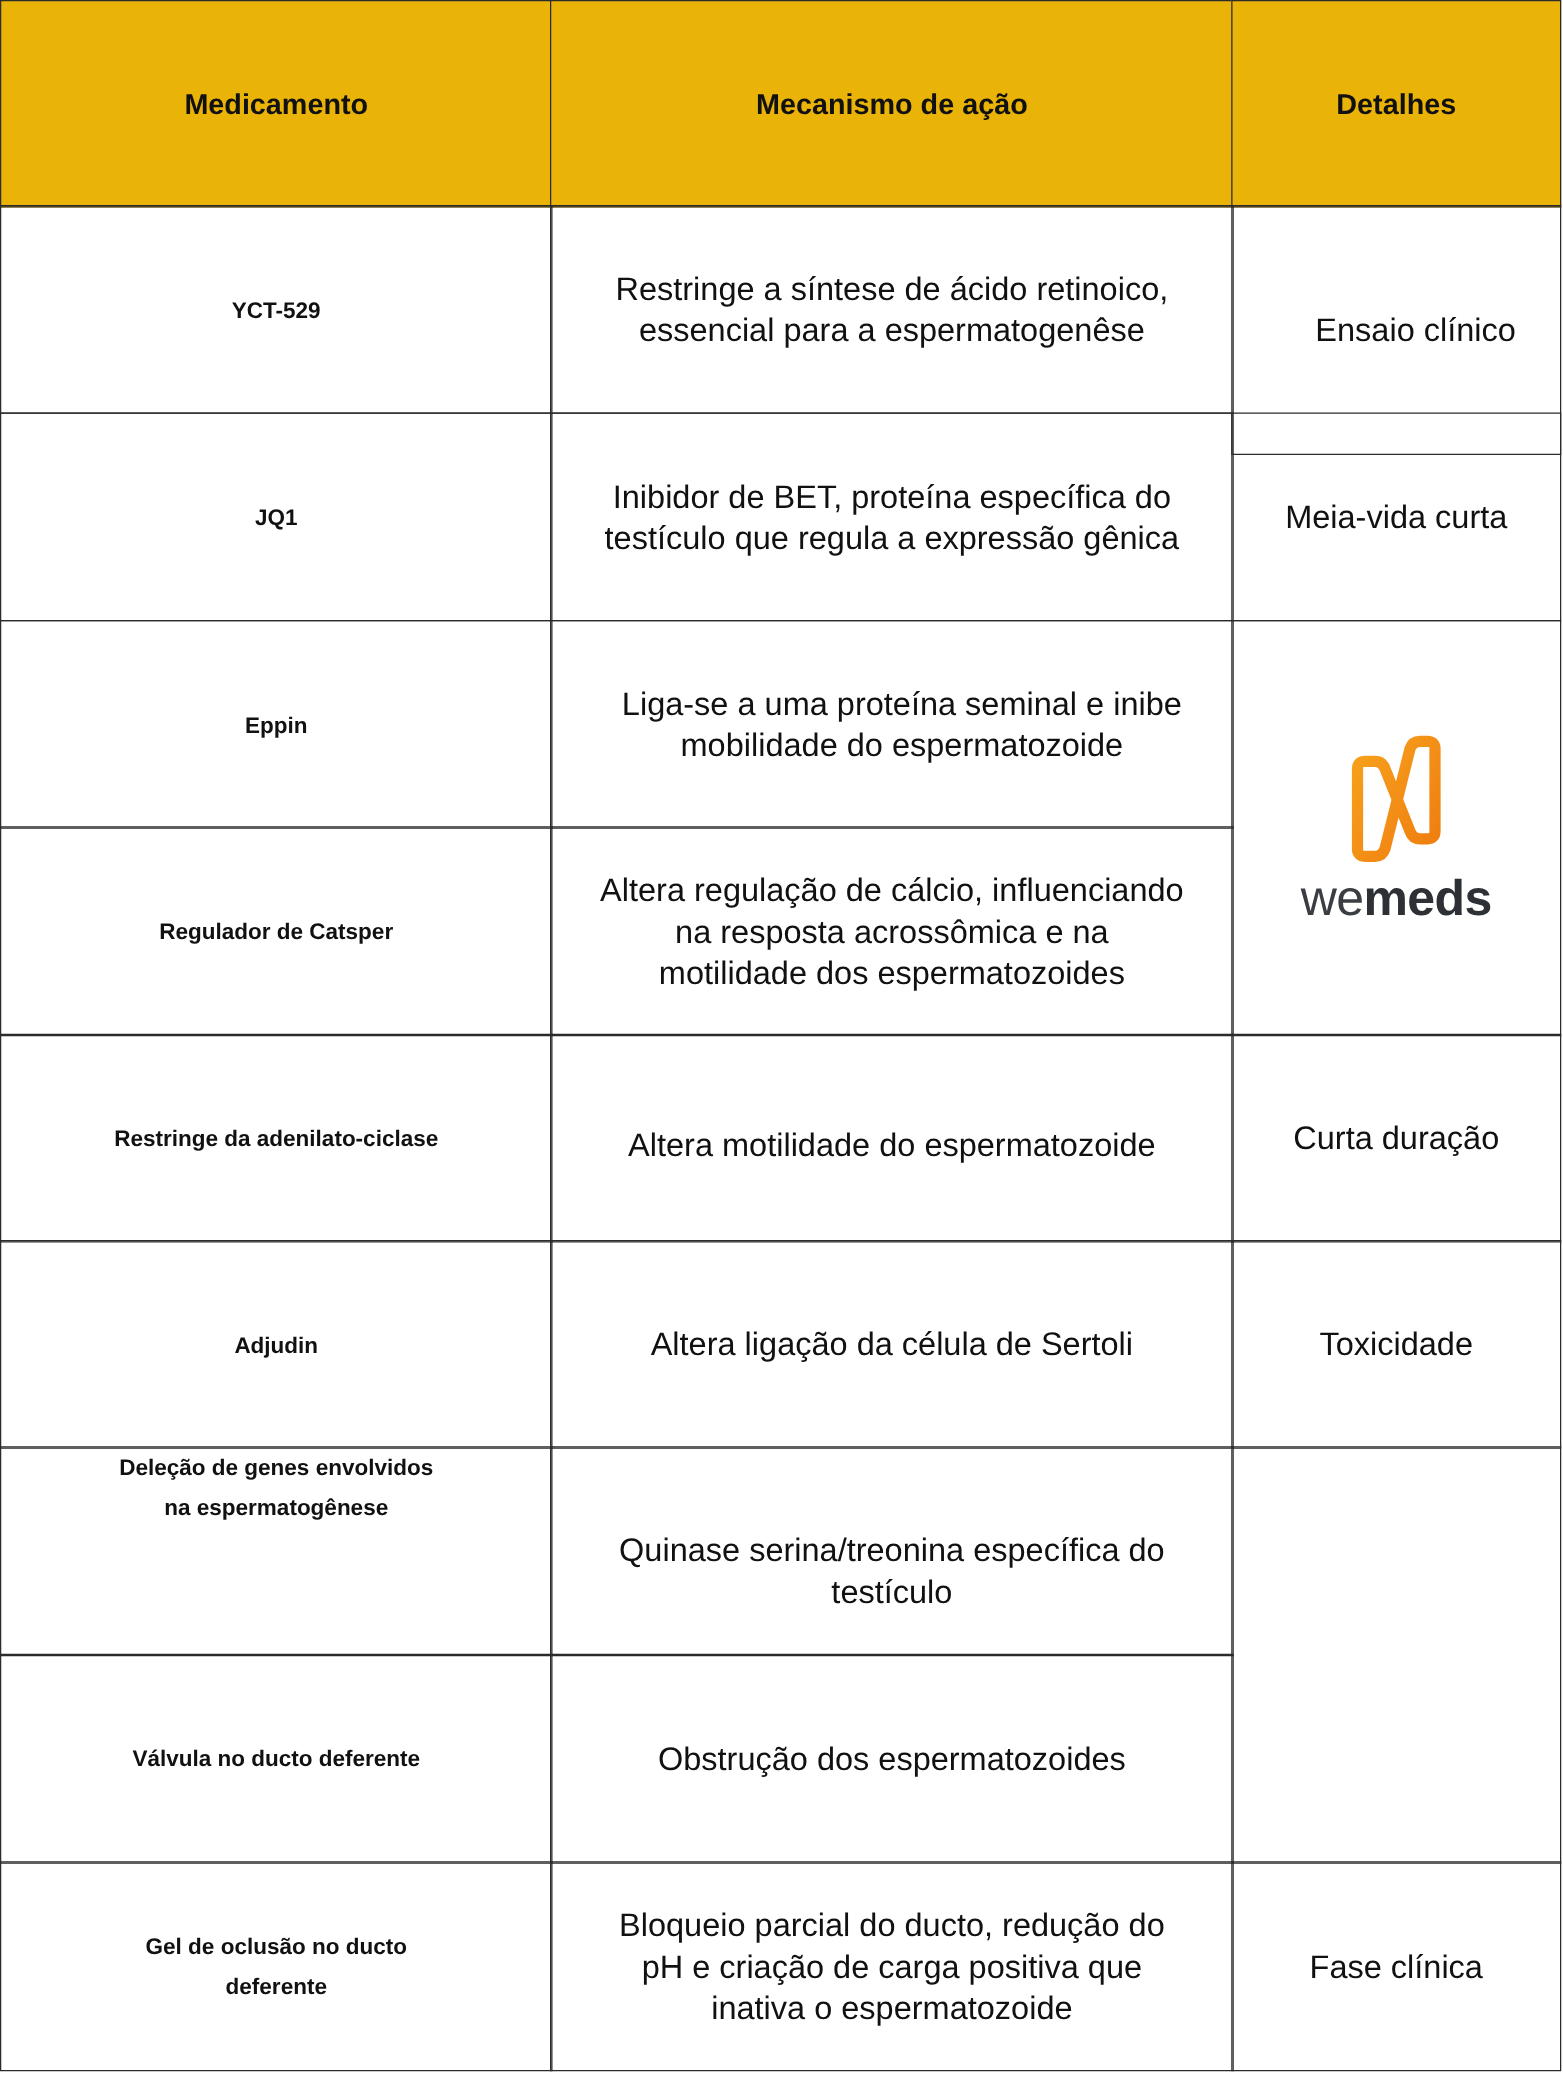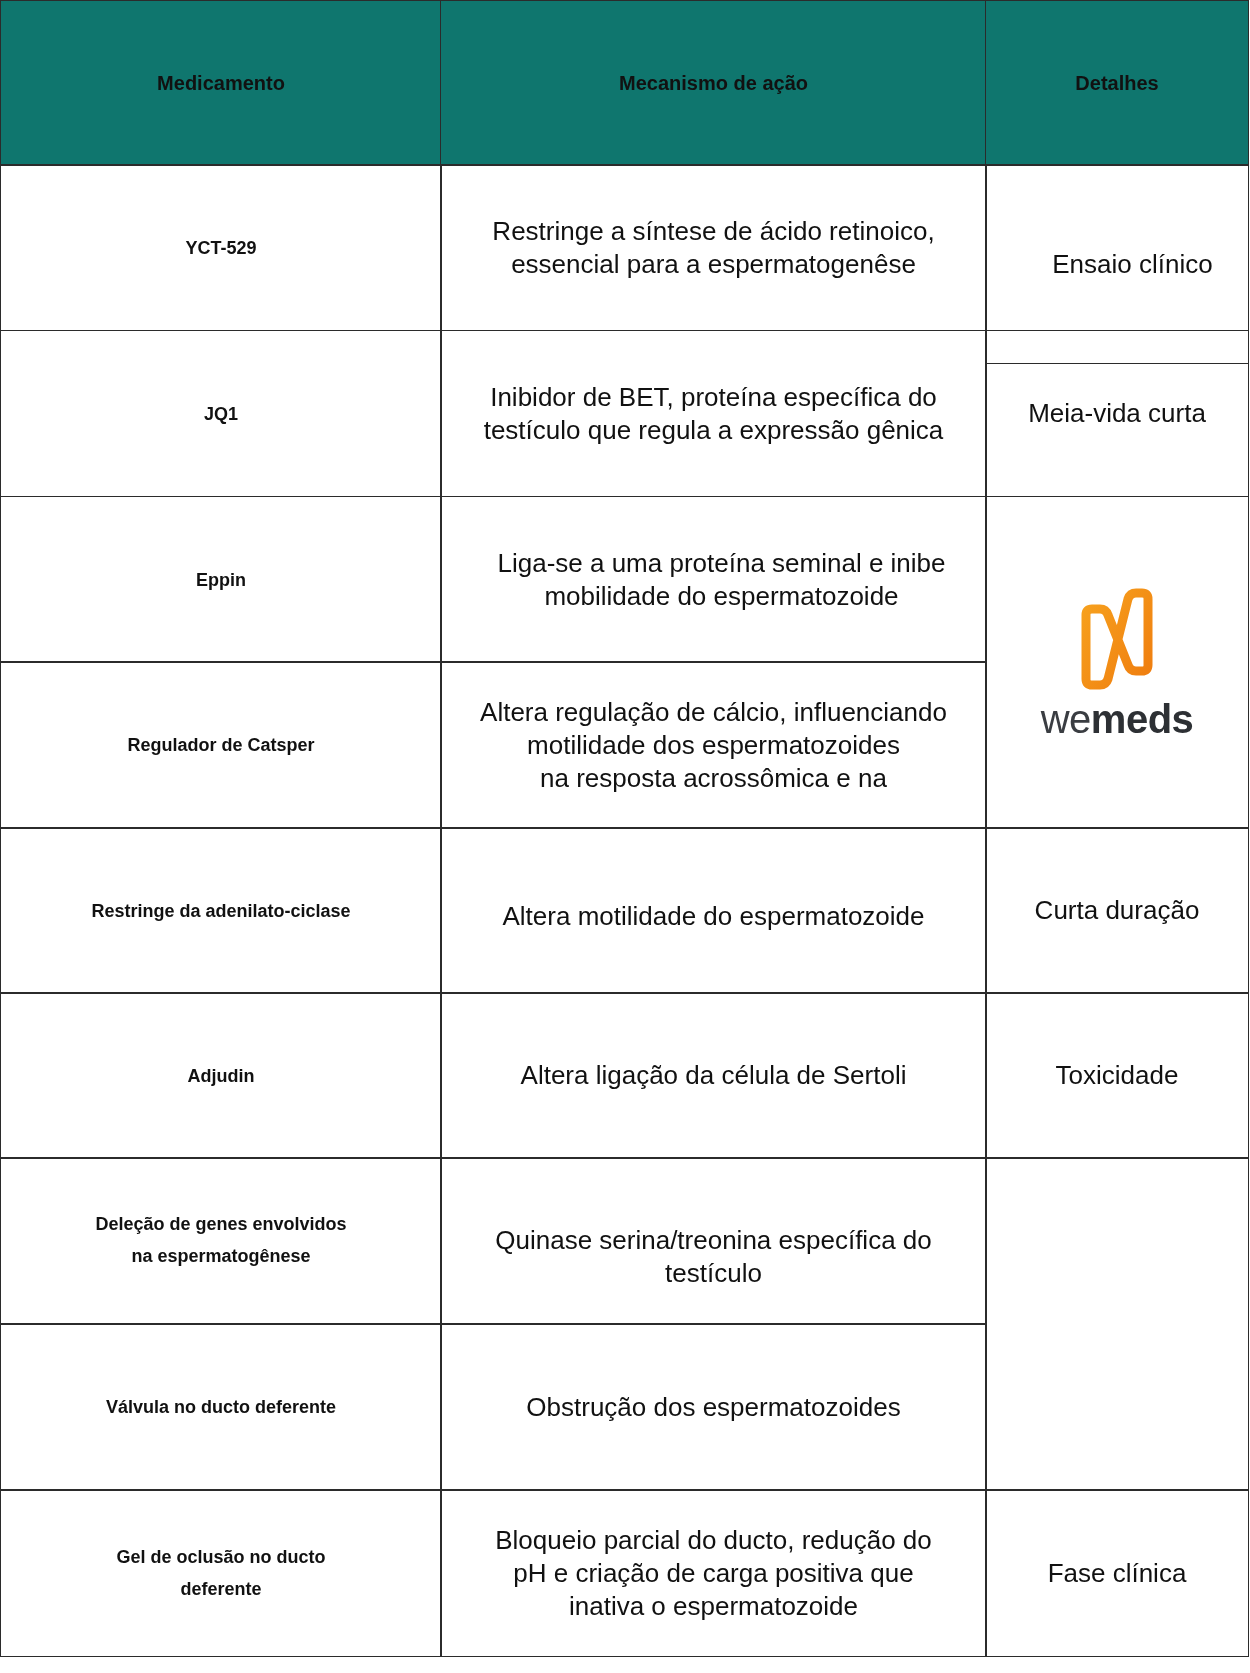--- a/index.html
+++ b/index.html
@@ -2,21 +2,21 @@
 <html><head>
 <meta charset="utf-8">
 <style>
   html, body { margin: 0; padding: 0; background: #ffffff; }
   body { width: 1250px; height: 1673px; position: relative; overflow: hidden;
          font-family: "Liberation Sans", "DejaVu Sans", sans-serif; color: #111111; }
   #tbl { position: absolute; left: 0; top: 0; width: 1250px; height: 1657px; }
   .cell { position: absolute; box-sizing: border-box; border: 1.5px solid #2b2b2b;
           display: flex; align-items: center; justify-content: center; text-align: center;
           flex-direction: column; }
-  .hdr { background: #0f766e; font-weight: 700; font-size: 20px; }
+  .hdr { background: #eab308; font-weight: 700; font-size: 23px; }
   .name { font-weight: 700; font-size: 18px; line-height: 32px; }
   .txt { font-size: 26px; line-height: 33px; }
   .line { display: block; white-space: nowrap; }
   .top-shift { justify-content: flex-start; }
   .logo { display: flex; flex-direction: column; align-items: center; }
   .logo-word { font-size: 40px; letter-spacing: -0.5px; color: #2d3034; line-height: 40px; margin-top: 2px; }
   .logo-word .we { font-weight: 400; color: #3a3d42; }
   .logo-word .meds { font-weight: 700; }
 </style>
 </head>
@@ -77,22 +77,22 @@
       </svg>
       <div class="logo-word"><span class="we">we</span><span class="meds">meds</span></div>
     </div>
   </div>
 
   <div class="cell name" style="left:0;top:661px;width:442px;height:168px;">
     <span class="line">Regulador de Catsper</span>
   </div>
   <div class="cell txt" style="left:440px;top:661px;width:547px;height:168px;">
     <span class="line">Altera regulação de cálcio, influenciando</span>
+    <span class="line">na resposta acrossômica e na</span>
     <span class="line">motilidade dos espermatozoides</span>
-    <span class="line">na resposta acrossômica e na</span>
   </div>
 
   <div class="cell name" style="left:0;top:827px;width:442px;height:167px;">
     <span class="line">Restringe da adenilato-ciclase</span>
   </div>
   <div class="cell txt top-shift" style="left:440px;top:827px;width:547px;height:167px;padding-top:72px;">
     <span class="line">Altera motilidade do espermatozoide</span>
   </div>
   <div class="cell txt" style="left:985px;top:827px;width:264px;height:167px;">
     <span class="line">Curta duração</span>
@@ -101,21 +101,21 @@
   <div class="cell name" style="left:0;top:992px;width:442px;height:167px;">
     <span class="line">Adjudin</span>
   </div>
   <div class="cell txt" style="left:440px;top:992px;width:547px;height:167px;">
     <span class="line">Altera ligação da célula de Sertoli</span>
   </div>
   <div class="cell txt" style="left:985px;top:992px;width:264px;height:167px;">
     <span class="line">Toxicidade</span>
   </div>
 
-  <div class="cell name top-shift" style="left:0;top:1157px;width:442px;height:168px;padding-top:50px;">
+  <div class="cell name top-shift" style="left:0;top:1157px;width:442px;height:168px;">
     <span class="line">Deleção de genes envolvidos</span>
     <span class="line">na espermatogênese</span>
   </div>
   <div class="cell txt top-shift" style="left:440px;top:1157px;width:547px;height:168px;padding-top:66px;">
     <span class="line">Quinase serina/treonina específica do</span>
     <span class="line">testículo</span>
   </div>
 
   <div class="cell" style="left:985px;top:1157px;width:264px;height:334px;"></div>
 

